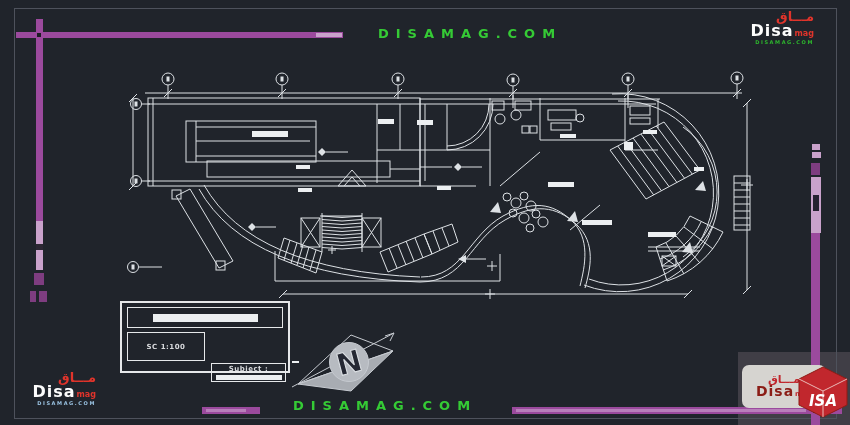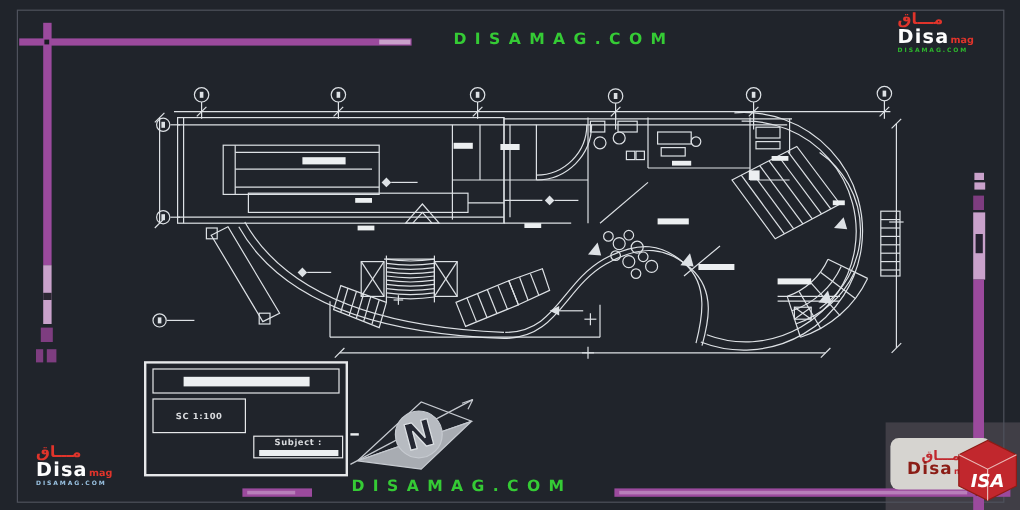--- a/index.html
+++ b/index.html
@@ -10,27 +10,27 @@
   #frame{left:14px;top:8px;width:821px;height:409px;border:1px solid #4e525c;}
   
   .pp{background:#9b4a9d;}
   .ppl{background:#c9a2cb;}
   .ppd{background:#7e3d80;}
   
   .wm{color:#35cb35;font-weight:bold;font-size:13px;letter-spacing:7px;text-align:center;width:260px;}
   
   svg text{font-family:"DejaVu Sans",sans-serif;}
   
-  #tblock{left:120px;top:301px;width:170px;height:96px;border:2px solid #e6e8ea;box-sizing:border-box;}
+  #tblock{left:120px;top:301px;width:170px;height:72px;border:2px solid #e6e8ea;box-sizing:border-box;}
   #tblock .cell{position:absolute;border:1px solid #e6e8ea;box-sizing:border-box;
                 color:#d9dbde;font-size:7px;font-weight:bold;letter-spacing:.5px;
                 display:flex;align-items:center;justify-content:center;text-align:center;}
   .whitebar{background:#eceff1;}
   
-  .logo{line-height:1;text-align:left;}
+  .logo{line-height:1;text-align:right;}
   .logo .arabic{color:#e0342b;font-weight:bold;font-size:13px;line-height:.9;}
   .logo .name{color:#fdfdfd;font-weight:bold;font-size:16px;letter-spacing:1px;line-height:1;}
   .logo .mag{color:#e0342b;font-weight:bold;font-size:8px;letter-spacing:0;margin-left:1px;}
   .logo .site{font-size:5px;font-weight:bold;letter-spacing:1.6px;margin-top:1px;}
   .site-green{color:#2db82d;}
   .site-blue{color:#9bc4e4;}
   #logo-br-box{left:742px;top:365px;width:84px;height:43px;background:#d6d4d0;border-radius:7px;
                display:flex;flex-direction:column;align-items:center;justify-content:center;}
   #logo-br-box .arabic{font-size:11px;color:#c1272d;}
   #logo-br-box .name{color:#8b1d16;font-size:14px;}

